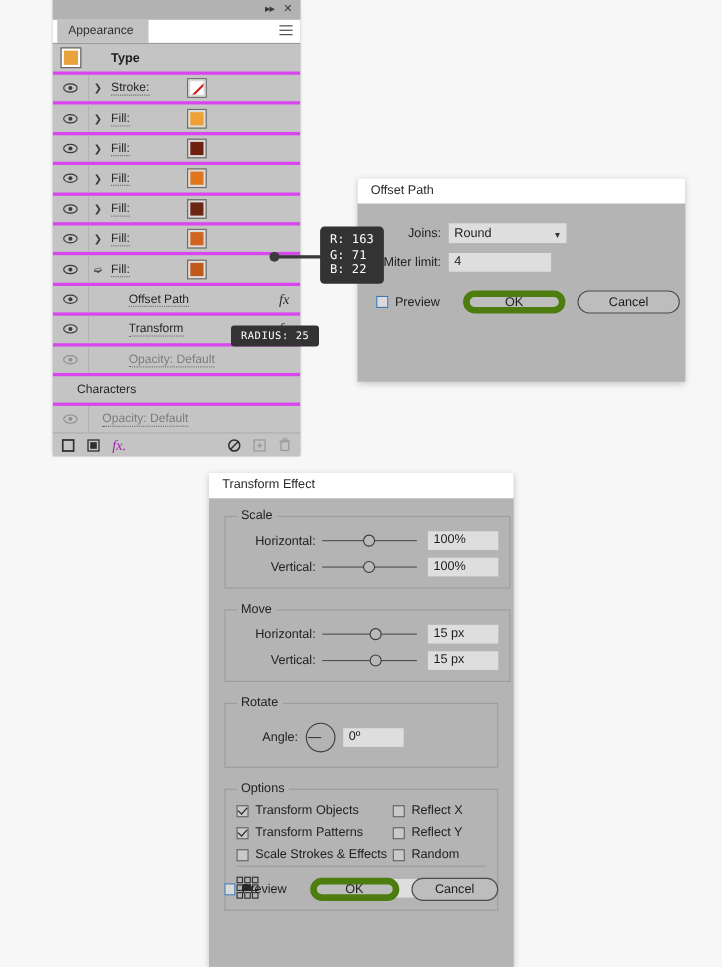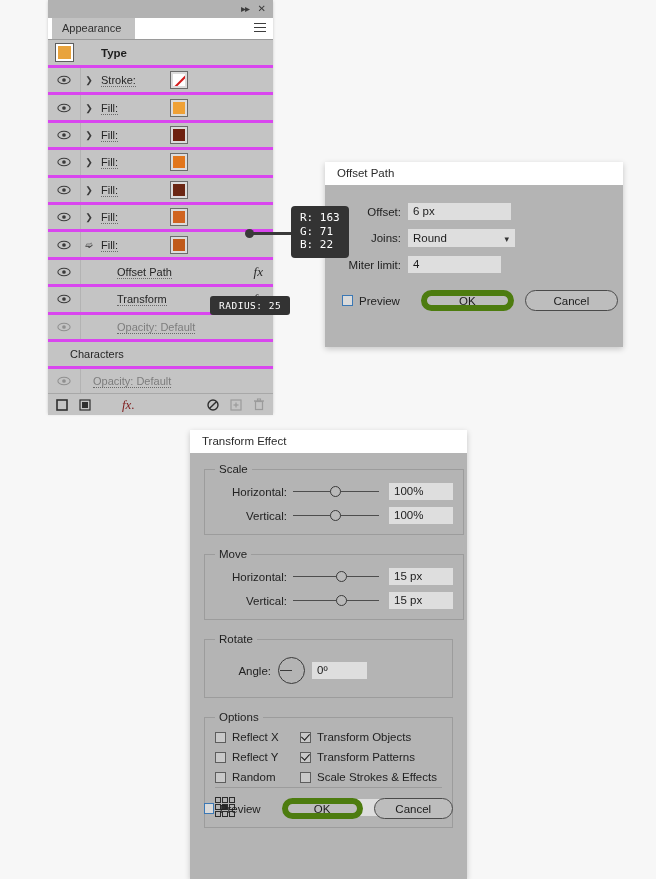--- a/index.html
+++ b/index.html
@@ -646,21 +646,21 @@
       <svg width="12" height="12" viewBox="0 0 12 12">
           <rect x="1" y="1" width="10" height="10" fill="none" stroke="#2f2f2f" stroke-width="1.6"></rect>
         </svg>
     </span>
     <span class="f-icon">
       <svg width="12" height="12" viewBox="0 0 12 12">
           <rect x="1" y="1" width="10" height="10" fill="none" stroke="#2f2f2f" stroke-width="1.2"></rect>
           <rect x="3" y="3" width="6" height="6" fill="#2f2f2f"></rect>
         </svg>
     </span>
-    <span class="f-icon" style="font-family:'Liberation Serif',serif;font-style:italic;font-size:13px;color:#7f1d1d;margin-left:20px;">fx.</span>
+    <span class="f-icon" style="font-family:'Liberation Serif',serif;font-style:italic;font-size:13px;color:#a21caf;">fx.</span>
     <span class="footer-spacer"></span>
     <span class="f-icon">
       <svg width="12" height="12" viewBox="0 0 12 12">
           <circle cx="6" cy="6" r="5" fill="none" stroke="#2f2f2f" stroke-width="1.4"></circle>
           <line x1="2.4" y1="9.6" x2="9.6" y2="2.4" stroke="#2f2f2f" stroke-width="1.4"></line>
         </svg>
     </span>
     <span class="f-icon">
       <svg width="12" height="12" viewBox="0 0 12 12">
           <rect x="1" y="1" width="10" height="10" fill="none" stroke="#9b9b9b" stroke-width="1.2"></rect>
@@ -690,24 +690,20 @@
 </div>
 
 <div id="radius-tooltip">RADIUS: 25</div>
 
 <div class="dialog" id="offset-path-dialog">
   <div class="dlg-titlebar">
     <span>Offset Path</span>
   </div>
   <div class="dlg-body">
 
-    <div class="field-row">
-      <div class="field-label" style="width:76px;margin-right:7px;">Offset:</div>
-      <div class="txt-input" style="width:103px;">6 px</div>
-    </div>
 
     <div class="field-row">
       <div class="field-label" style="width:76px;margin-right:7px;">Joins:</div>
       <div class="sel-input" style="width:107px;">
         <span>Round</span>
         <span class="caret">▾</span>
       </div>
     </div>
 
     <div class="field-row">
@@ -778,46 +774,46 @@
         <span class="angle-dial">
             <span class="hand"></span>
           </span>
         <span class="txt-input" style="width:55px;">0º</span>
       </div>
     </fieldset>
 
     <fieldset class="group" style="margin-bottom:0;">
       <legend>Options</legend>
       <div class="opt-grid">
+        <div class="opt-col">
+          <div class="opt-row">
+            <span class="checkbox gray checked"></span>
+            <span>Transform Objects</span>
+          </div>
+          <div class="opt-row">
+            <span class="checkbox gray checked"></span>
+            <span>Transform Patterns</span>
+          </div>
+          <div class="opt-row" style="margin-bottom:2px;">
+            <span class="checkbox gray"></span>
+            <span>Scale Strokes &amp; Effects</span>
+          </div>
+        </div>
         <div class="opt-col" style="flex:0 0 85px;">
           <div class="opt-row">
             <span class="checkbox gray"></span>
             <span>Reflect X</span>
           </div>
           <div class="opt-row">
             <span class="checkbox gray"></span>
             <span>Reflect Y</span>
           </div>
           <div class="opt-row" style="margin-bottom:2px;">
             <span class="checkbox gray"></span>
             <span>Random</span>
-          </div>
-        </div>
-        <div class="opt-col">
-          <div class="opt-row">
-            <span class="checkbox gray checked"></span>
-            <span>Transform Objects</span>
-          </div>
-          <div class="opt-row">
-            <span class="checkbox gray checked"></span>
-            <span>Transform Patterns</span>
-          </div>
-          <div class="opt-row" style="margin-bottom:2px;">
-            <span class="checkbox gray"></span>
-            <span>Scale Strokes &amp; Effects</span>
           </div>
         </div>
       </div>
 
       <div class="copies-row">
         <span class="anchor-grid">
           <span class="anchor-cell"></span>
             <span class="anchor-cell"></span>
             <span class="anchor-cell"></span>
           <span class="anchor-cell"></span>

